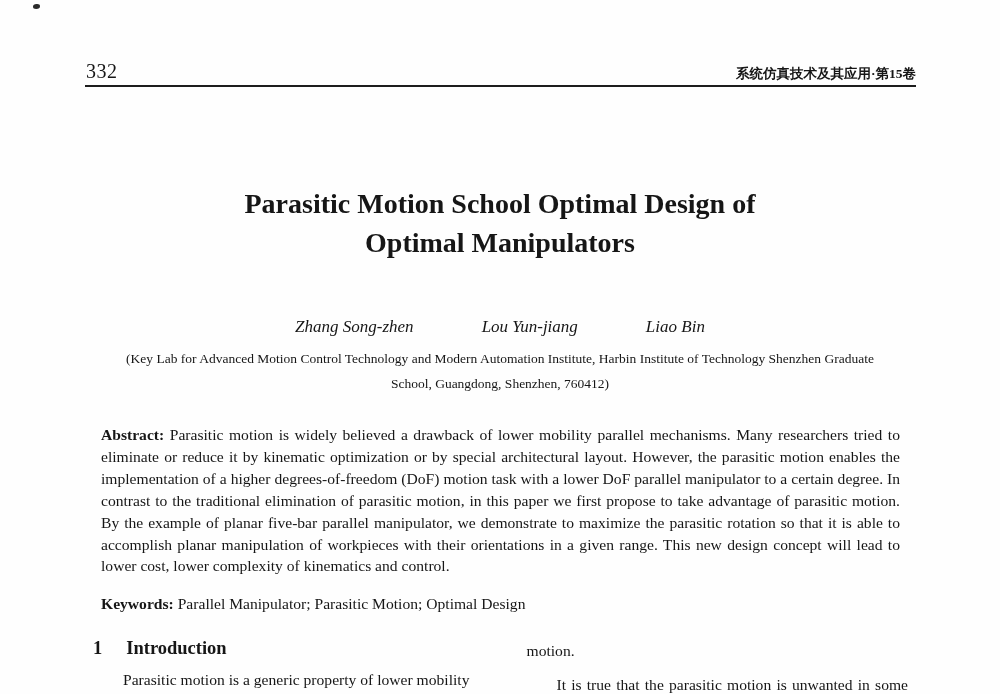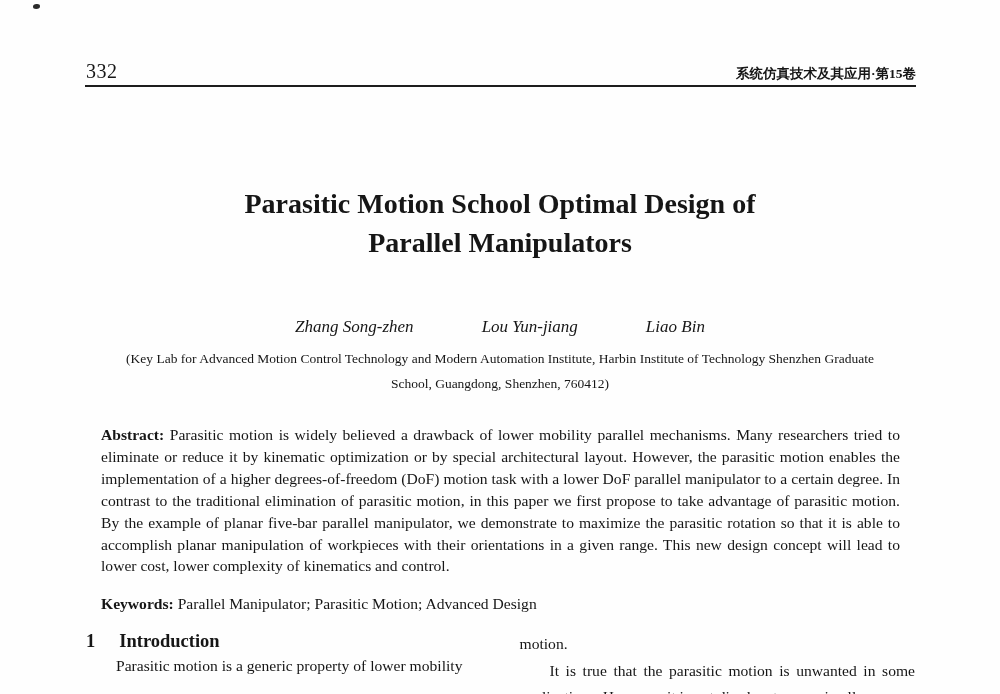--- a/index.html
+++ b/index.html
@@ -51,21 +51,21 @@
   }
   .front-matter p { margin: 16px; }
   .abstract-par { text-align: justify; }
   .bold-label { font-weight: bold; }
   .keywords-par { margin-top: 1px !important; }
   .columns {
     position: absolute; top: 630px; left: 85px; width: 831px;
     display: flex; gap: 36px;
   }
   .col { width: 398px; font-size: 15.6px; }
-  .col p { margin: 1px; }
+  .col p { margin: 8px; }
   .section-heading {
     font-size: 18.5px; font-weight: bold;
     margin: 7px 0 17px 0;
   }
   .section-number { display: inline-block; margin-right: 24px; }
   .body-par {
     line-height: 26px; text-align: justify; text-indent: 30px;
   }
   .no-indent { text-indent: 0; }
 </style>
@@ -78,37 +78,37 @@
 
   <div class="running-head">
     <span class="page-number">332</span>
     <span class="journal-title">系统仿真技术及其应用·第15卷</span>
   </div>
 
   <div class="head-rule"></div>
 
   <div class="paper-title">
     <div>Parasitic Motion School Optimal Design of</div>
-    <div>Parallel Manipulators</div>
+    <div>Optimal Manipulators</div>
   </div>
 
   <div class="authors-row">
     <span>Zhang Song-zhen</span>
     <span>Lou Yun-jiang</span>
     <span>Liao Bin</span>
   </div>
 
   <div class="affiliation">
     <div>(Key Lab for Advanced Motion Control Technology and Modern Automation Institute, Harbin Institute of Technology Shenzhen Graduate</div>
     <div>School, Guangdong, Shenzhen, 760412)</div>
   </div>
 
   <div class="front-matter">
     <p class="abstract-par"><span class="bold-label">Abstract: </span><span>Parasitic motion is widely believed a drawback of lower mobility parallel mechanisms. Many researchers tried to eliminate or reduce it by kinematic optimization or by special architectural layout. However, the parasitic motion enables the implementation of a higher degrees-of-freedom (DoF) motion task with a lower DoF parallel manipulator to a certain degree. In contrast to the traditional elimination of parasitic motion, in this paper we first propose to take advantage of parasitic motion. By the example of planar five-bar parallel manipulator, we demonstrate to maximize the parasitic rotation so that it is able to accomplish planar manipulation of workpieces with their orientations in a given range. This new design concept will lead to lower cost, lower complexity of kinematics and control.</span></p>
-    <p class="keywords-par"><span class="bold-label">Keywords: </span><span>Parallel Manipulator;  Parasitic Motion;  Advanced Design</span></p>
+    <p class="keywords-par"><span class="bold-label">Keywords: </span><span>Parallel Manipulator;  Parasitic Motion;  Optimal Design</span></p>
   </div>
 
   <div class="columns">
     <div class="col">
       <p class="section-heading"><span class="section-number">1</span><span>Introduction</span></p>
       <p class="body-par">Parasitic motion is a generic property of lower mobility</p>
     </div>
     <div class="col">
       <p class="body-par no-indent">motion.</p>
       <p class="body-par">It is true that the parasitic motion is unwanted in some applications. However, it is not disadvantageous in all</p>

